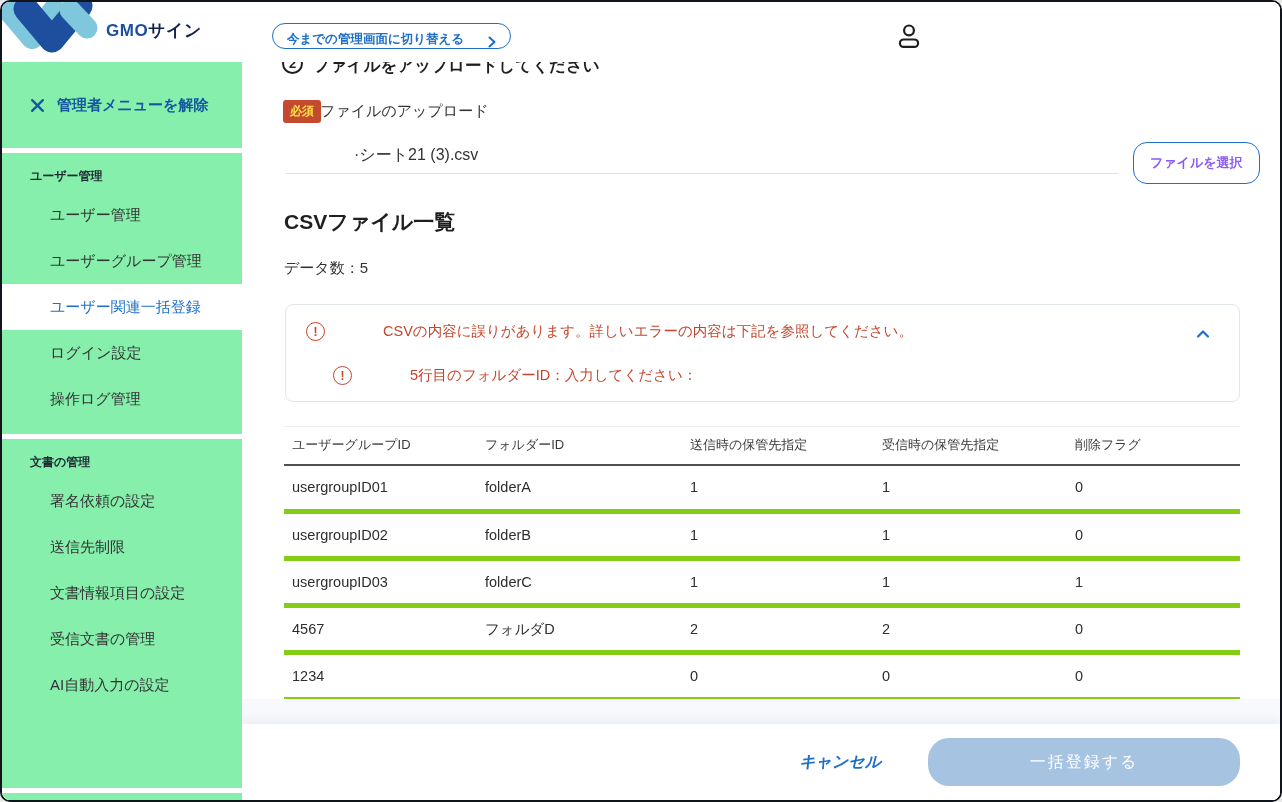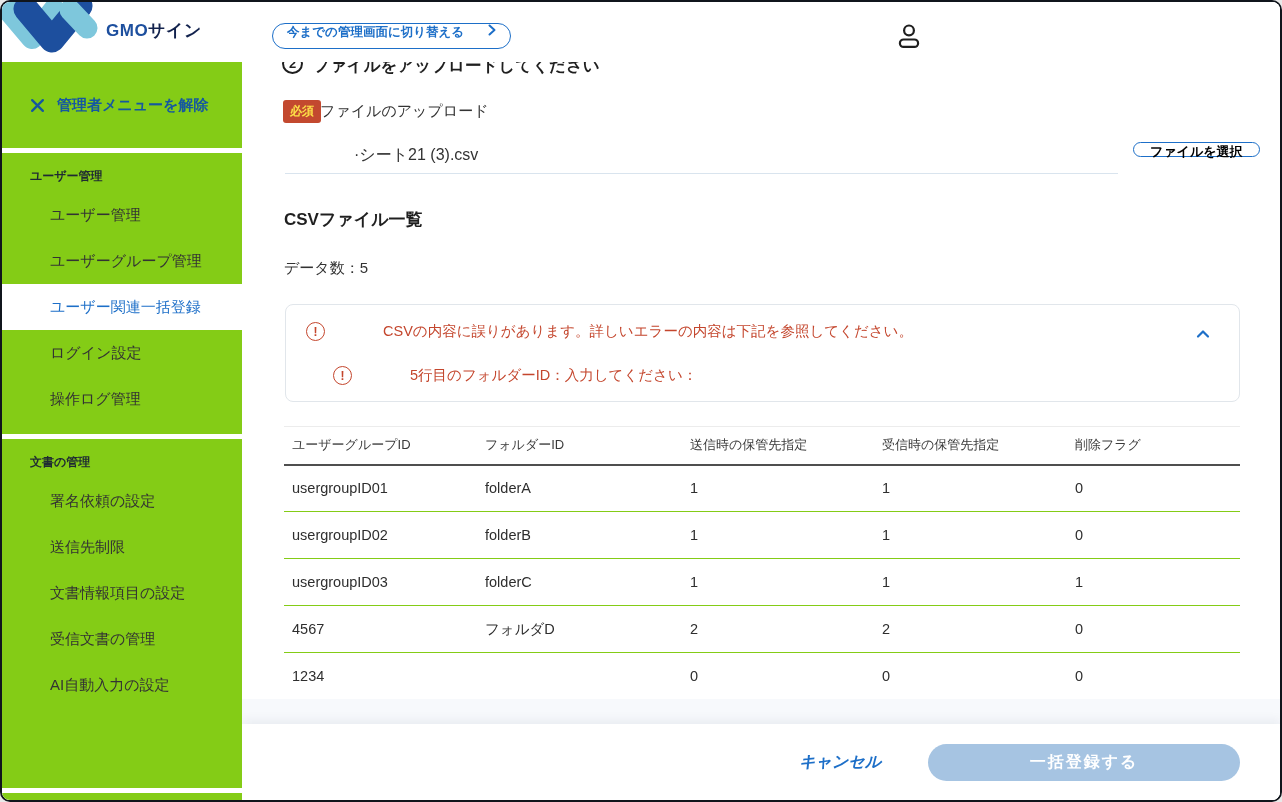--- a/index.html
+++ b/index.html
@@ -19,32 +19,32 @@
   #topbar {
     position: absolute; left:0; top:0; right:0; height:60px;
     background:#ffffff; z-index: 20;
   }
   #logo-mark { position:absolute; left:-2px; top:-2px; }
   #brand { position:absolute; left:104px; top:17px; font-size:17px; font-weight:800; letter-spacing:.5px; }
   #brand .gmo { color:#1d4f9e; }
   #brand .sign { color:#12224d; }
   #switch-btn {
     position:absolute; left:270px; top:21px; height:26px;
-    display:flex; align-items:flex-start; gap:24px;
+    display:flex; align-items:flex-end; gap:24px;
     padding:0 14px; border:1.5px solid #1d6fc8; border-radius:14px;
     background:#fff; color:#1d6fc8; font-size:12.5px; font-weight:bold; cursor:pointer;
   }
   #person-btn { position:absolute; left:893px; top:20px; width:28px; height:28px; background:none; border:none; cursor:pointer; }
 
   
   #sidebar {
     position:absolute; left:0; top:60px; bottom:0; width:240px;
     background:#ffffff; z-index:5; overflow:hidden;
   }
-  .side-block { background:#84cc16; margin-bottom:5px; }
+  .side-block { background:#86efac; margin-bottom:5px; }
   #side-unlock {
     height:86px; display:flex; align-items:center; gap:12px;
     padding-left:28px; color:#1558a0; font-size:15px; font-weight:bold; cursor:pointer;
   }
   .side-section { padding-top:15px; }
   .side-section-title { padding-left:28px; font-size:12px; font-weight:bold; color:#1f2a33; height:24px; }
   .side-item {
     height:46px; display:flex; align-items:center;
     padding-left:48px; font-size:15px; color:#333; cursor:pointer;
   }
@@ -67,26 +67,26 @@
   #req-badge {
     position:absolute; left:41px; top:98px;
     background:#c3492f; color:#fde047; font-size:12px; font-weight:bold;
     padding:3px 7px; border-radius:3px;
   }
   #upload-label { position:absolute; left:78px; top:100px; font-size:15px; color:#333; }
 
   #file-name { position:absolute; left:112px; top:143px; font-size:16px; color:#333; }
   #file-line { position:absolute; left:43px; top:171px; width:833px; height:1px; background:#d9e4ee; }
   #file-btn {
-    position:absolute; left:891px; top:140px; height:15px; padding:0 16px;
+    position:absolute; left:891px; top:140px; height:42px; padding:0 16px;
     border:1.5px solid #1d6fc8; border-radius:14px; background:#fff;
-    color:#000000; font-size:13px; font-weight:bold; cursor:pointer;
-  }
-
-  #csv-title { position:absolute; left:42px; top:206px; font-size:17px; font-weight:bold; color:#1f1f1f; }
+    color:#8b5cf6; font-size:13px; font-weight:bold; cursor:pointer;
+  }
+
+  #csv-title { position:absolute; left:42px; top:206px; font-size:21px; font-weight:bold; color:#1f1f1f; }
   #data-count { position:absolute; left:42px; top:257px; font-size:15px; color:#333; }
 
   
   #err-box {
     position:absolute; left:43px; top:302px; width:955px; height:98px;
     border:1px solid #e1e6eb; border-radius:8px; background:#fff;
   }
   .err-icon {
     display:inline-flex; align-items:center; justify-content:center;
     width:19px; height:19px; border:1.7px solid #c4462d; border-radius:50%;
@@ -100,36 +100,36 @@
 
   
   #csv-table { position:absolute; left:42px; top:424px; width:956px; border-collapse:collapse; table-layout:fixed; }
   #csv-table th {
     height:38px; text-align:left; padding-left:8px;
     font-size:13px; font-weight:500; color:#3a3a3a;
     border-top:1px solid #ececec; border-bottom:2px solid #4f4f4f;margin-left:12px;
   }
   #csv-table td {
     height:47px; padding-left:8px; font-size:14.5px; color:#2e2e2e;
-    border-bottom:1px solid #84cc16; background:#fff;
+    border-bottom:5px solid #84cc16; background:#fff;
   }
 
   #bottom-strip { position:absolute; left:0; right:0; top:697px; height:25px; background:#f7f9fc; }
 
   
   #footer {
     position:absolute; left:0; right:0; top:722px; bottom:0;
     background:#fff; box-shadow:0 -4px 10px rgba(20,40,70,.06);
     display:flex; align-items:center; justify-content:flex-end;
     gap:47px; padding-right:40px;
   }
   #cancel-link { background:none; border:none; color:#1d6fc8; font-size:16px; font-weight:bold; cursor:pointer;font-style:italic; }
   #submit-btn {
-    width:312px; height:37px; border:none; border-radius:21px;
-    background:#a6c4e2; color:#fff; font-size:16px; font-weight:bold;
+    width:312px; height:48px; border:none; border-radius:21px;
+    background:#a6c4e2; color:#fff; font-size:16px; font-weight:normal;
     letter-spacing:2px; cursor:default;
   }
 </style>
 </head>
 <body>
 
 <div id="frame">
 
   <div id="main">
 

